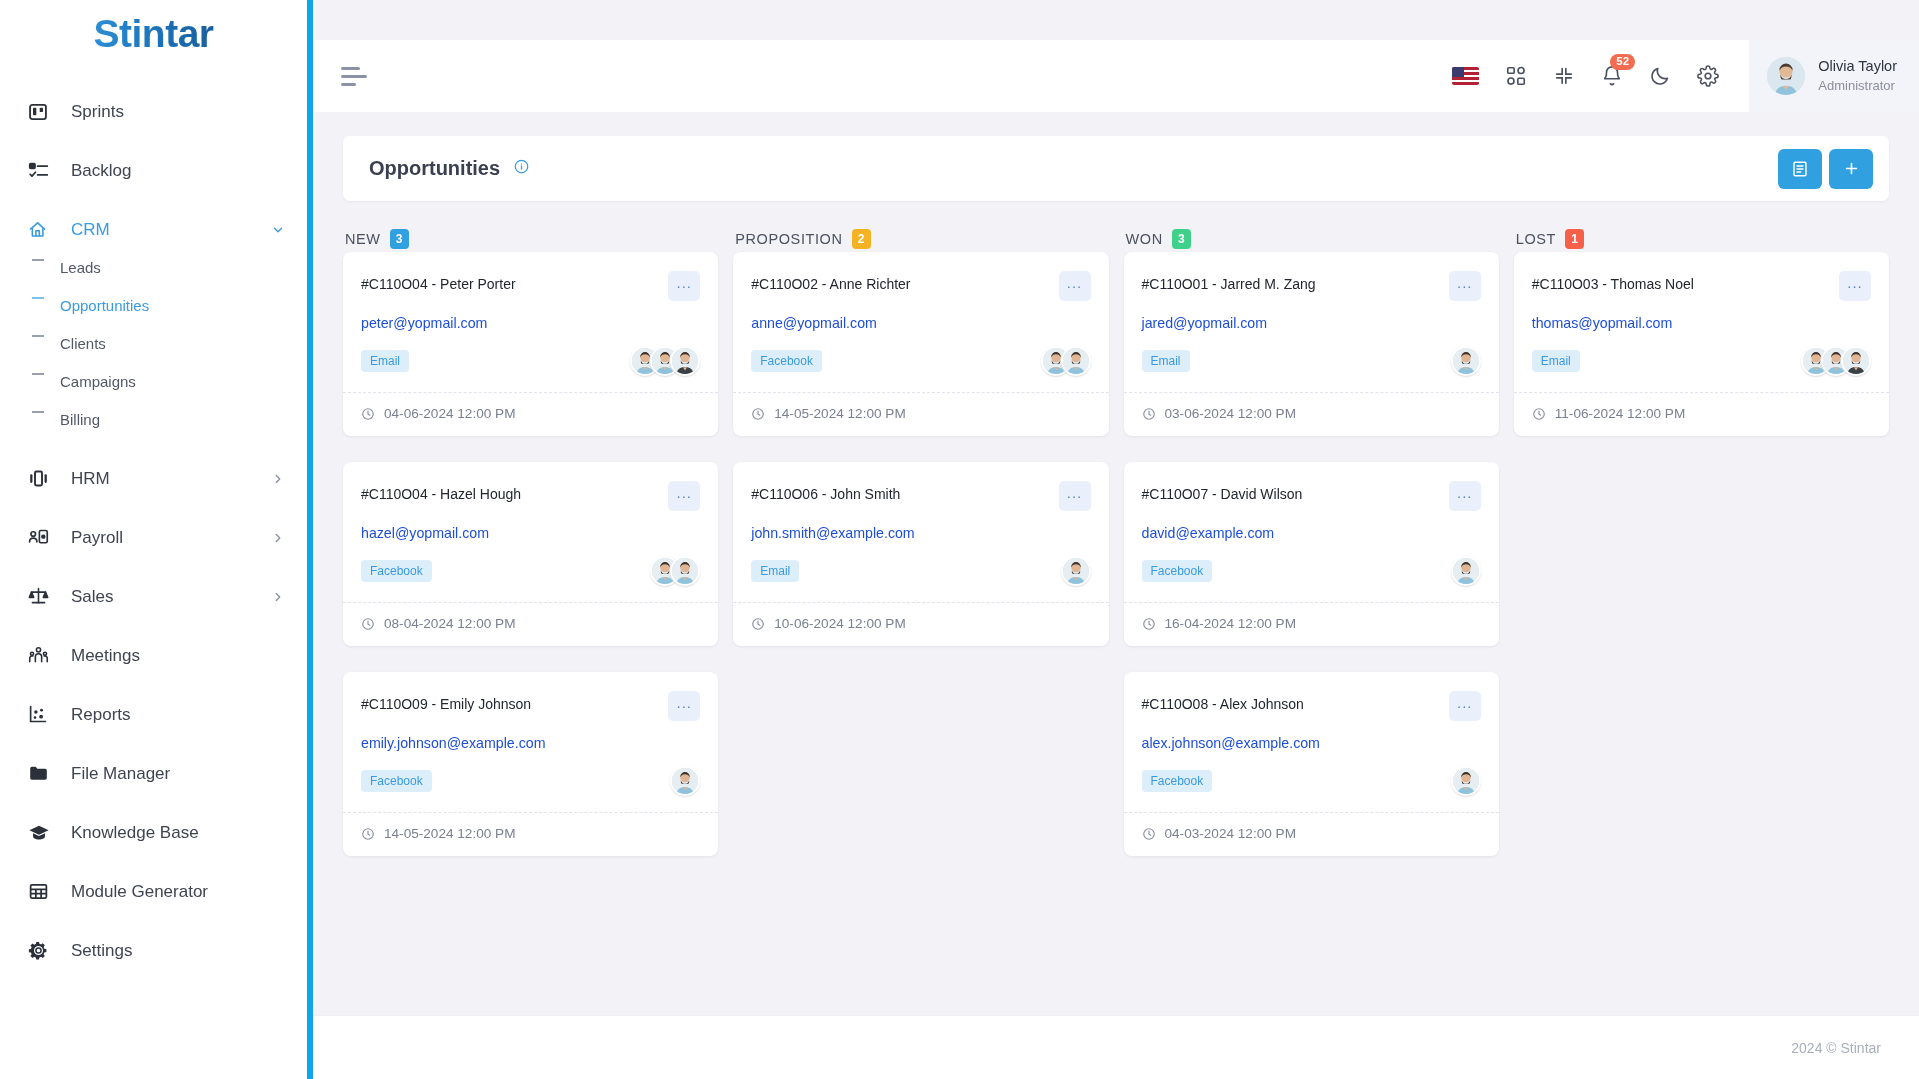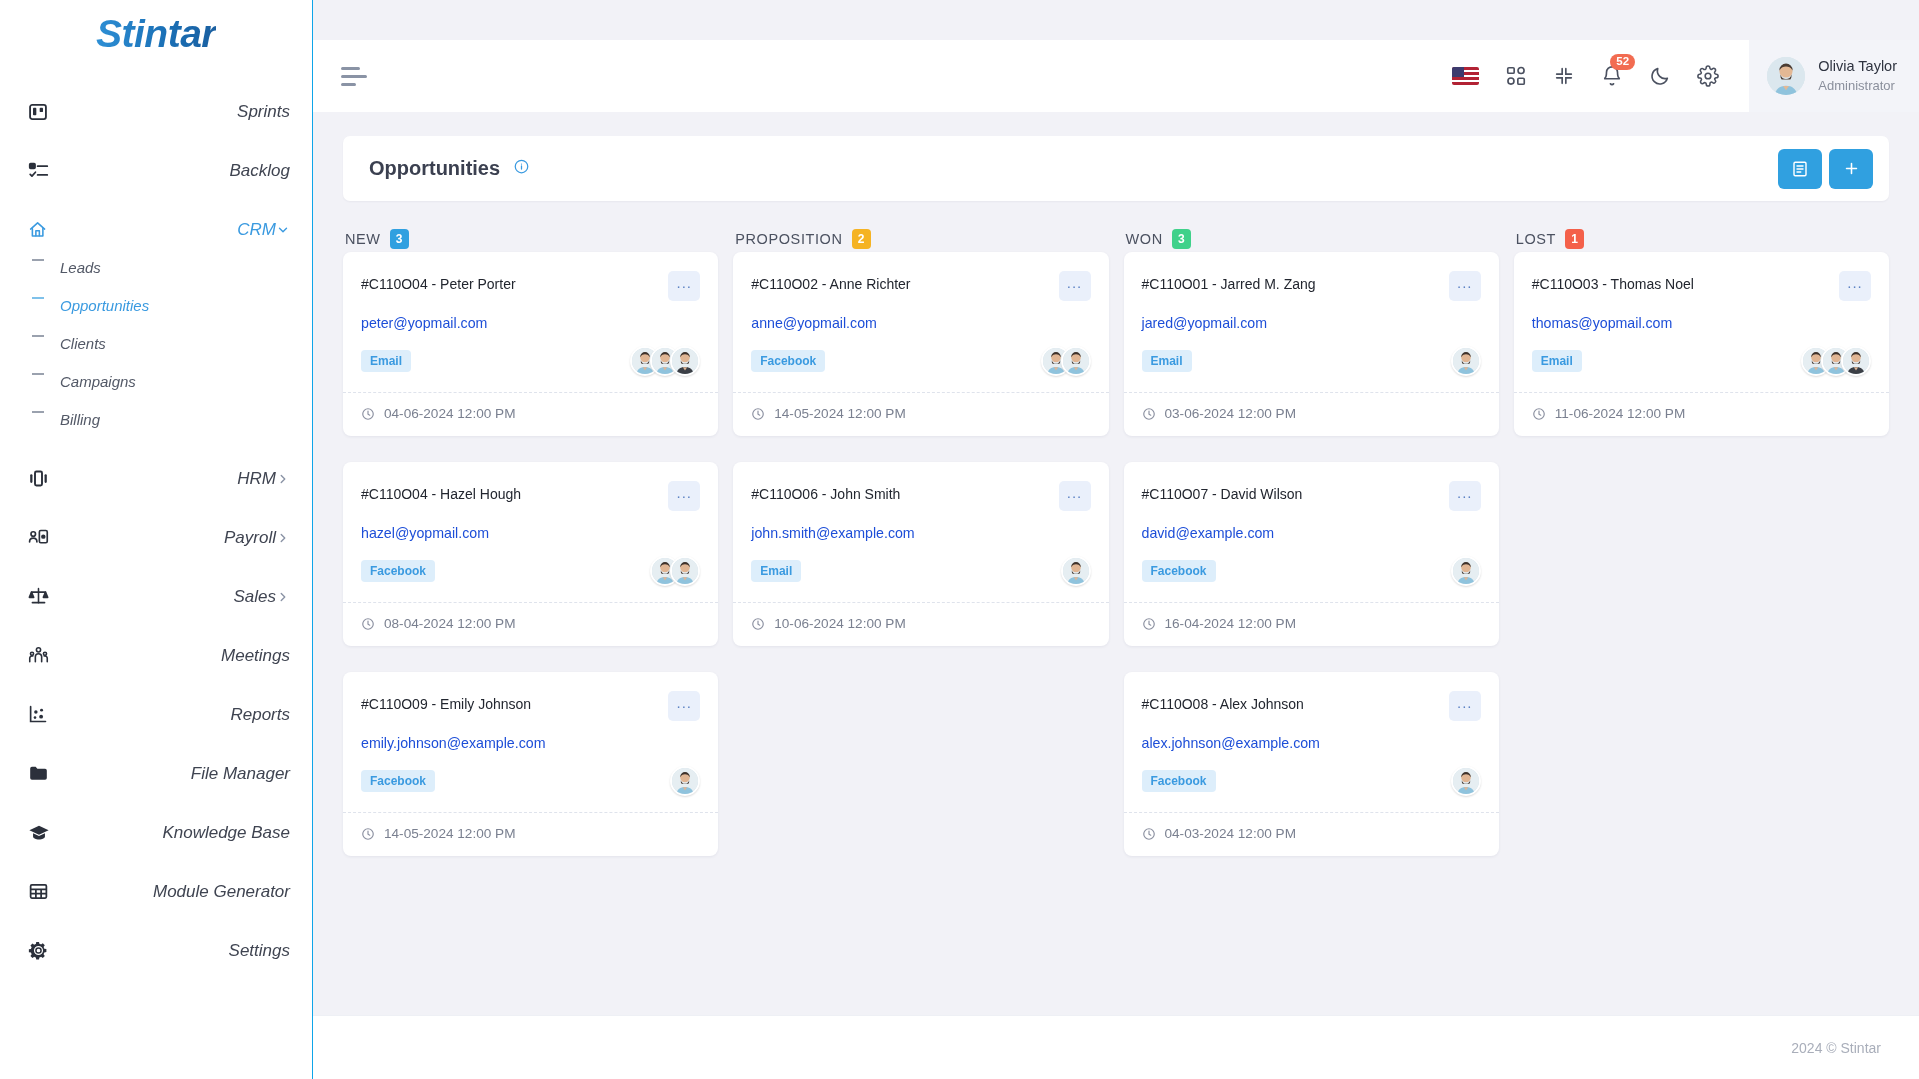--- a/index.html
+++ b/index.html
@@ -8,25 +8,24 @@
     font-family: "Liberation Sans", sans-serif;
     background: #f2f2f7;
     overflow: hidden;
   }
   .app { display: flex; width: 1919px; height: 1079px; }
 
   
   .sidebar {
     width: 313px; height: 1079px;
     background: #ffffff;
-    border-right: 1px solid #0ea5e9;
+    border-right: 6px solid #0ea5e9;
     position: relative;
     overflow: hidden;
     flex: 0 0 313px;
-    font-style: italic;
   }
   .brand {
     height: 62px;
     display: flex; align-items: center; justify-content: center;
     padding-top: 6px;
   }
   .brand-text {
     font-size: 39px; font-weight: bold;
     letter-spacing: -0.5px;
     background: linear-gradient(90deg,#2d8fd5 0%,#1a6fb5 60%,#1a5fa0 100%);
@@ -40,21 +39,21 @@
     display: flex; align-items: center;
     height: 59px; padding-left: 28px; padding-right: 22px;
     color: #3f4451; font-size: 17px;
     cursor: pointer; position: relative;
   }
   .nav-item .ico {
     width: 26px; height: 22px; margin-right: 17px;
     display: flex; align-items: center; justify-content: flex-start;
     flex: 0 0 26px;
   }
-  .nav-item .label { flex: 1; white-space: nowrap; text-align: right; }
+  .nav-item .label { flex: 1; white-space: nowrap; }
   .nav-item.active { color: #3a9ae0; }
   .nav-item.active svg { stroke: #3a9ae0; fill: none; }
   .chev { width: 14px; height: 14px; flex: 0 0 14px; color: #8a93a5; }
   .sub-item {
     display: flex; align-items: flex-start;
     height: 38px; padding-left: 32px;
     font-size: 15px; color: #525866; cursor: pointer;
   }
   .sub-item .dash {
     width: 12px; height: 2px; background: #9aa1ae;
@@ -175,21 +174,21 @@
   }
   .card-email {
     display: block; color: #1d4ed8; font-size: 14.2px;
     margin-top: 14px; text-decoration: none; cursor: pointer;
   }
   .card-meta {
     display: flex; align-items: center; margin-top: 13px; min-height: 34px;
   }
   .tag {
     background: #ddeefb; color: #3a9ae0;
-    font-size: 12px; font-weight: 700;
+    font-size: 12px; font-weight: 400;
     border-radius: 4px; padding: 5px 9px; line-height: 1;
   }
   .avatars { margin-left: auto; display: flex; align-items: center; }
   .av {
     width: 30px; height: 30px; border-radius: 50%;
     border: 2px solid #fff; overflow: hidden;
     background: #cfe0ea; margin-left: -10px;
     box-shadow: 0 1px 2px rgba(0,0,0,.14); position: relative;
   }
   .av:first-child { margin-left: 0; }

